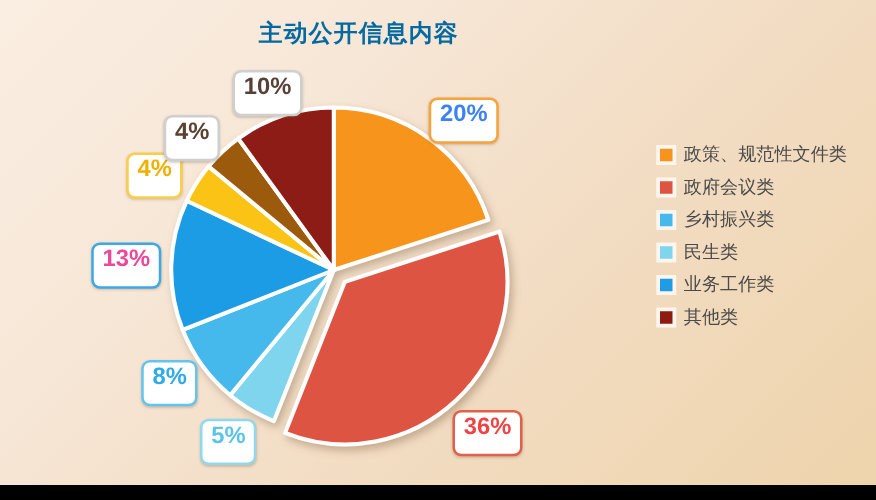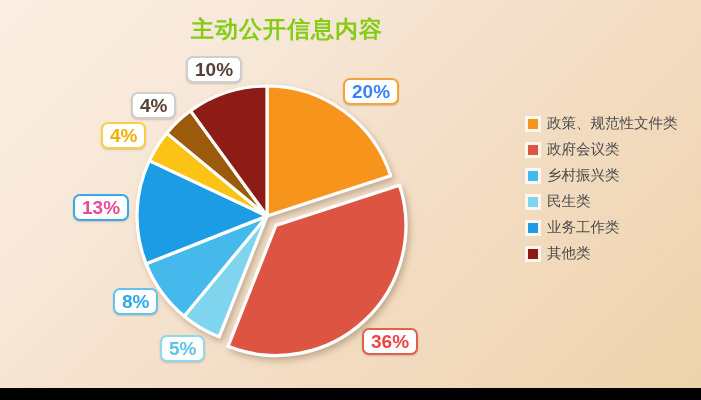--- a/index.html
+++ b/index.html
@@ -17,35 +17,35 @@
     background:linear-gradient(135deg,#faeee2 0%,#f7e7d7 30%,#f2dcc2 62%,#eed4ac 100%);
   }
   #bg-bottom-bar{
     position:absolute;left:0;top:388px;width:701px;height:12px;background:#000000;
   }
 
   
   #chart-title{
     position:absolute;left:0;top:14px;width:574px;
     text-align:center;
-    font-size:23px;font-weight:bold;color:#84cc16;
+    font-size:19px;font-weight:bold;color:#0369a1;
     letter-spacing:1px;
     white-space:nowrap;
   }
 
   
   #pie-svg{position:absolute;left:0;top:0;}
 
   
   .pct-label{
     position:absolute;
     background:#ffffff;
     border-radius:7px;
     border:2px solid #cfcfcf;
-    padding:1px 7px 0 7px;
+    padding:1px 7px 10px 7px;
     font-size:19px;font-weight:bold;
     color:#444;
     line-height:1.15;
     white-space:nowrap;
     box-shadow:0 1px 2px rgba(120,90,60,.28);
   }
 
   
   #legend{
     position:absolute;left:528px;top:112px;width:170px;

